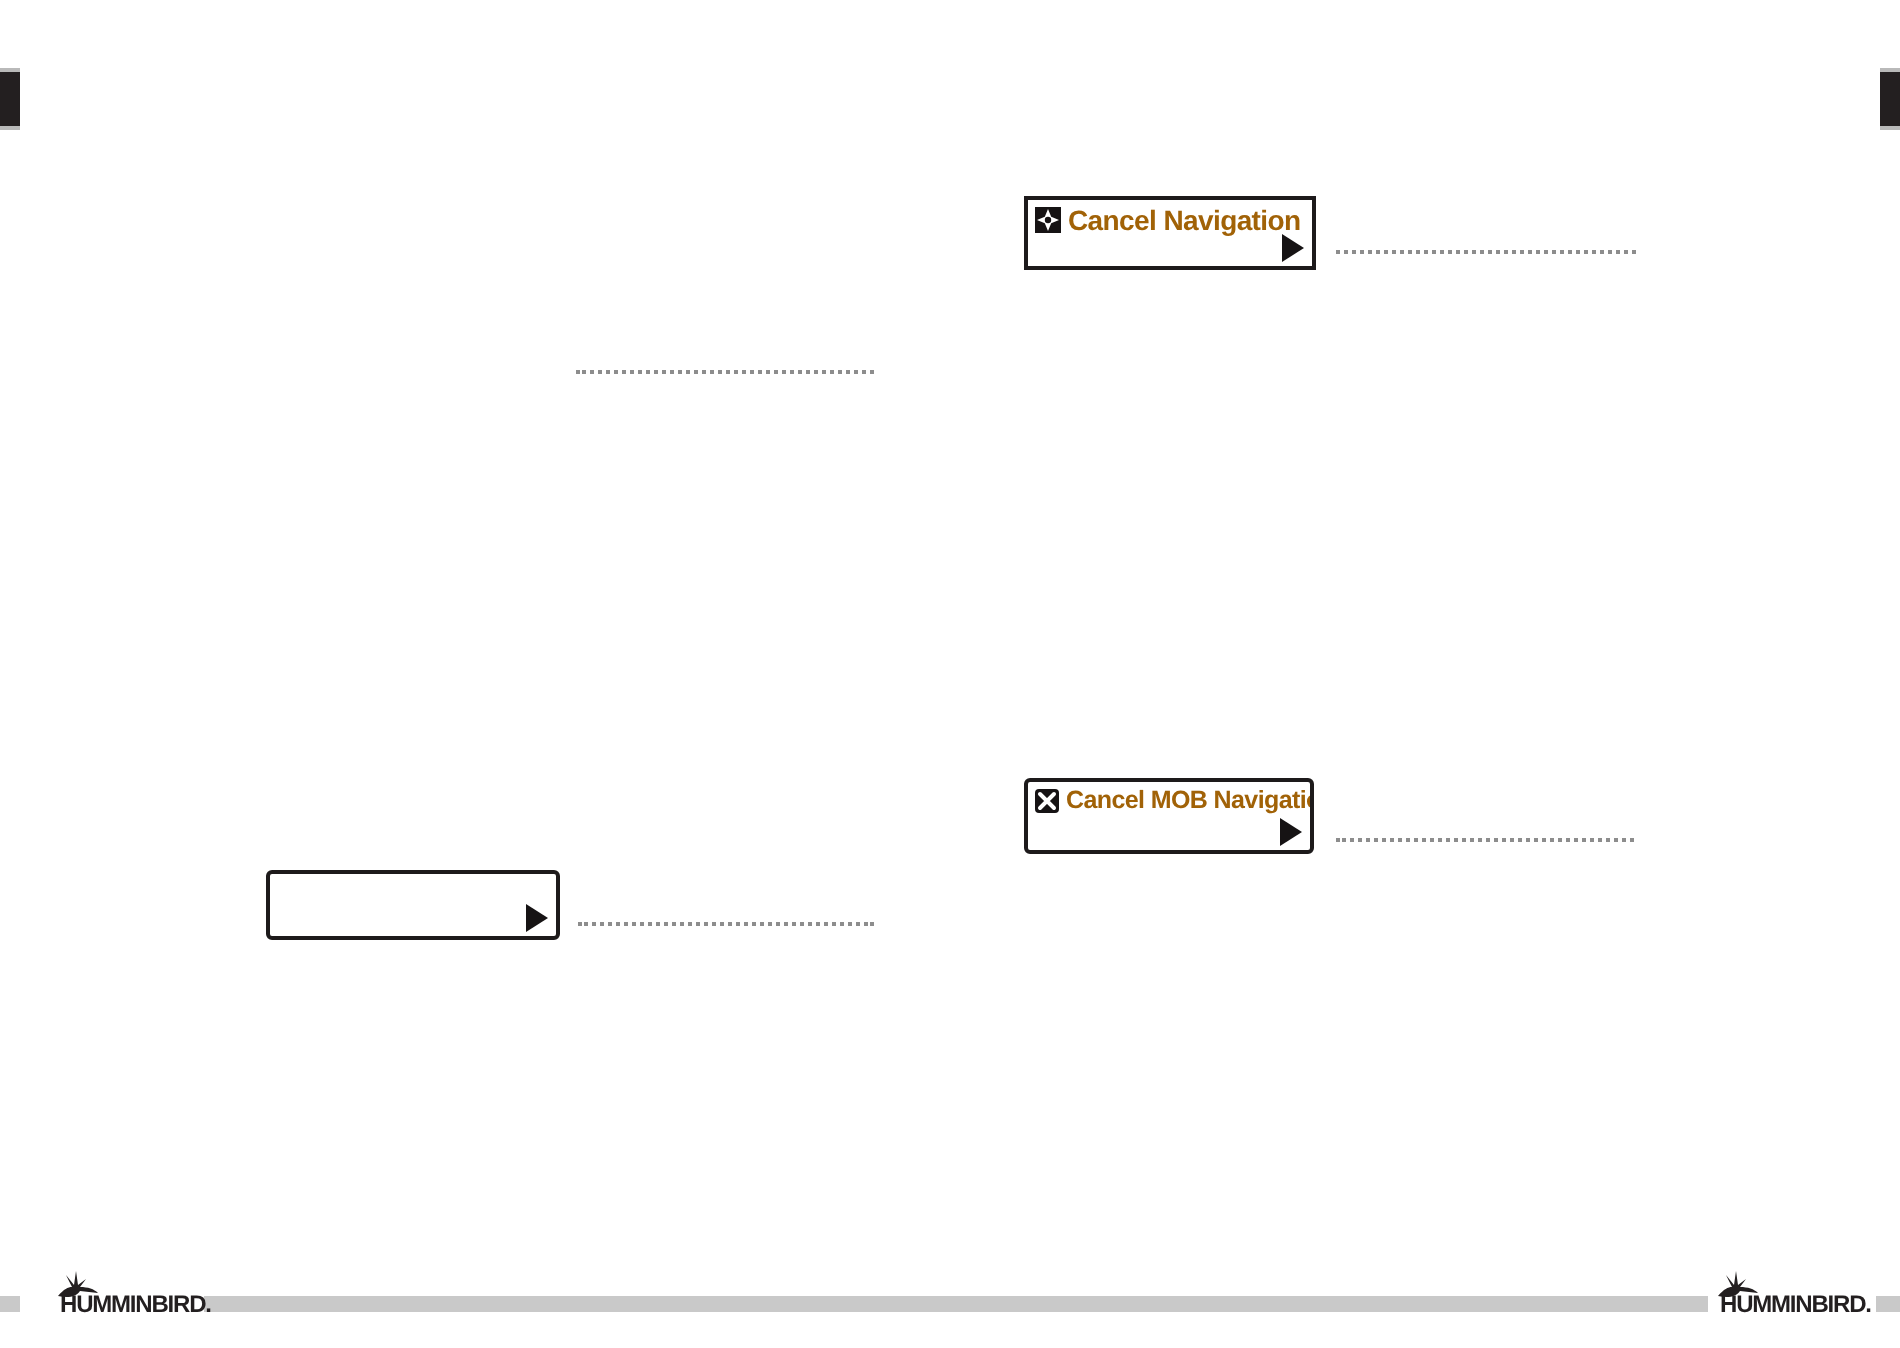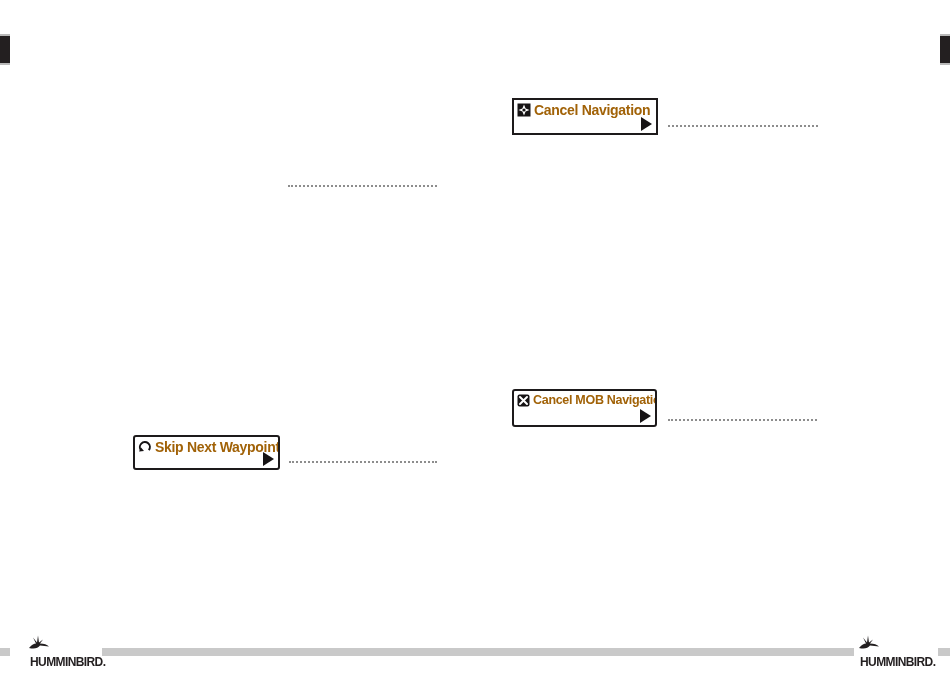--- a/index.html
+++ b/index.html
@@ -92,21 +92,21 @@
     top: 635px;
     width: 90px;
     height: 28px;
   }
   #brand-left  { left: 22px; }
   #brand-right { left: 852px; }
   .brand .bird { position: absolute; left: 4px; top: 0; }
   .brand .brand-text {
     position: absolute;
     left: 8px;
-    top: 20px;
+    top: 10px;
     font-size: 12px;
     font-weight: bold;
     letter-spacing: -0.6px;
     color: #231f20;
     white-space: nowrap;
   }
 </style>
 </head>
 <body>
 
@@ -126,29 +126,20 @@
           <circle cx="7" cy="7" r="1.6" fill="#161314"></circle>
         </svg>
       </span>
       <span class="label lbl-14">Cancel Navigation</span>
     </div>
     <span class="arrow"></span>
   </div>
   <div class="leader" id="leader-2"></div>
 
   <div class="menu-box rounded" id="box-skip">
-    <div class="row">
-      <span class="icon">
-        <svg width="14" height="14" viewBox="0 0 14 14">
-          <path d="M3.2 10.5 A5 5 0 1 1 10.8 10.2" fill="none" stroke="#161314" stroke-width="2"></path>
-          <path d="M1 11.5 L6 11 L3 7.5 Z" fill="#161314"></path>
-        </svg>
-      </span>
-      <span class="label lbl-14">Skip Next Waypoint</span>
-    </div>
     <span class="arrow"></span>
   </div>
   <div class="leader" id="leader-3"></div>
 
   <div class="menu-box rounded" id="box-mob">
     <div class="row">
       <span class="icon">
         <svg width="13" height="13" viewBox="0 0 13 13">
           <rect x="0.5" y="0.5" width="12" height="12" rx="2" fill="#161314"></rect>
           <path d="M3 3 L10 10 M10 3 L3 10" stroke="#ffffff" stroke-width="2" stroke-linecap="round"></path>

